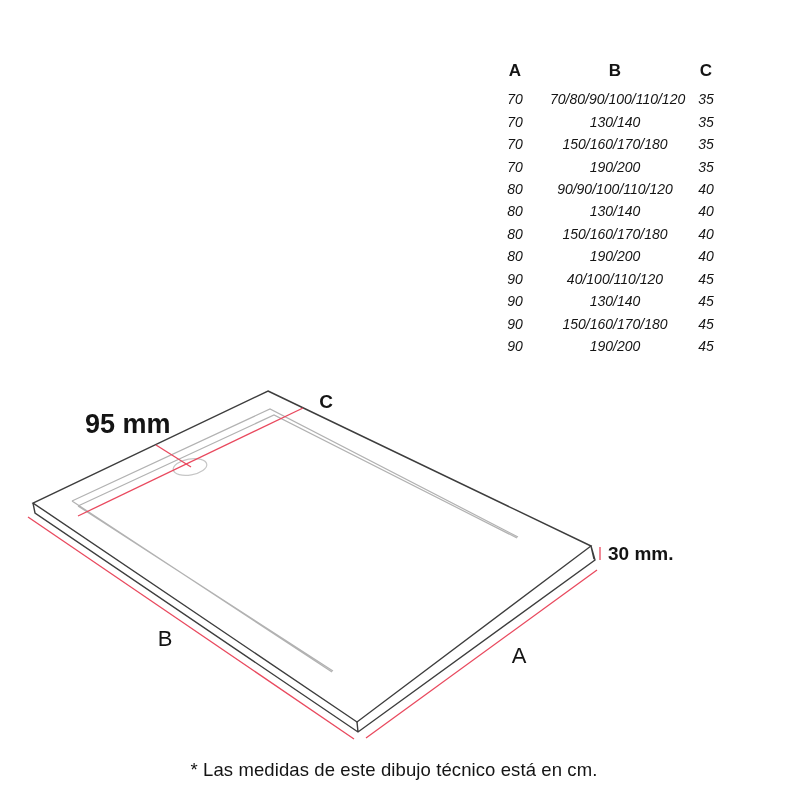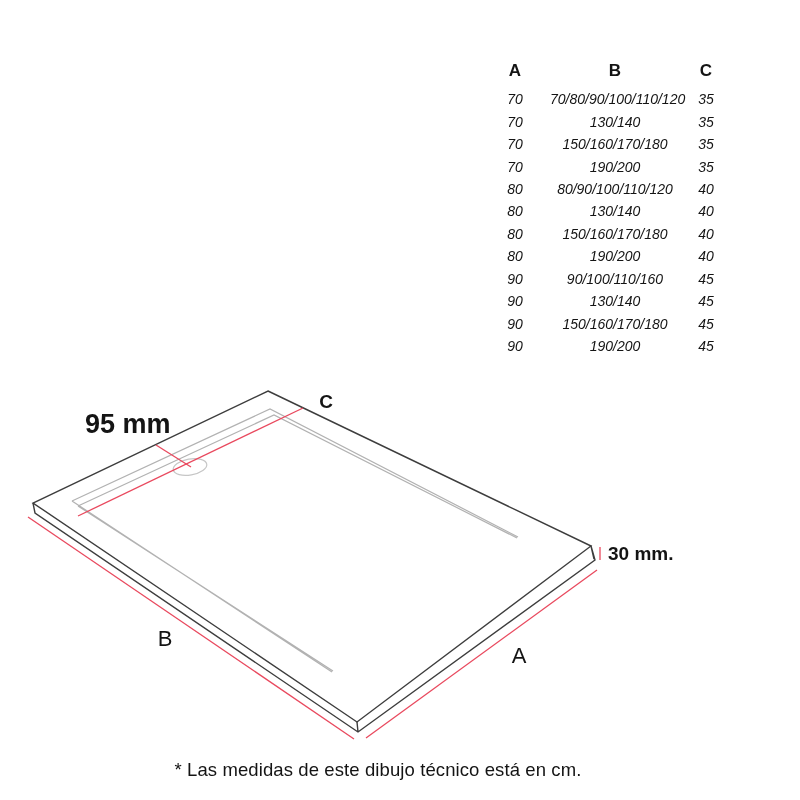--- a/index.html
+++ b/index.html
@@ -30,21 +30,21 @@
   .inner{stroke:var(--line-gray);stroke-width:1.2;}
   .drain{stroke:var(--line-light);stroke-width:1.2;}
   .dim{stroke:var(--accent);stroke-width:1.3;}
   text{fill:var(--text);}
   .lbl-side{font-size:22px;font-weight:500;}
   .lbl-c{font-size:19px;font-weight:700;}
   .lbl-offset{font-size:27px;font-weight:600;}
   .lbl-thickness{font-size:19px;font-weight:700;}
 
   
-  .footnote{position:absolute;left:0;top:759px;width:756px;text-align:center;
+  .footnote{position:absolute;left:16px;top:759px;width:756px;text-align:center;
     font-size:18.5px;font-weight:500;letter-spacing:0.1px;}
 </style>
 </head>
 <body>
 
 <div class="page">
 
   <div class="size-table">
     <div class="thead">
       <span class="col-a">A</span>
@@ -71,21 +71,21 @@
     </div>
 
     <div class="trow">
       <span class="col-a">70</span>
       <span class="col-b">190/200</span>
       <span class="col-c">35</span>
     </div>
 
     <div class="trow">
       <span class="col-a">80</span>
-      <span class="col-b">80/90/100/110/120</span>
+      <span class="col-b">90/90/100/110/120</span>
       <span class="col-c">40</span>
     </div>
 
     <div class="trow">
       <span class="col-a">80</span>
       <span class="col-b">130/140</span>
       <span class="col-c">40</span>
     </div>
 
     <div class="trow">
@@ -95,21 +95,21 @@
     </div>
 
     <div class="trow">
       <span class="col-a">80</span>
       <span class="col-b">190/200</span>
       <span class="col-c">40</span>
     </div>
 
     <div class="trow">
       <span class="col-a">90</span>
-      <span class="col-b">90/100/110/160</span>
+      <span class="col-b">40/100/110/120</span>
       <span class="col-c">45</span>
     </div>
 
     <div class="trow">
       <span class="col-a">90</span>
       <span class="col-b">130/140</span>
       <span class="col-c">45</span>
     </div>
 
     <div class="trow">

